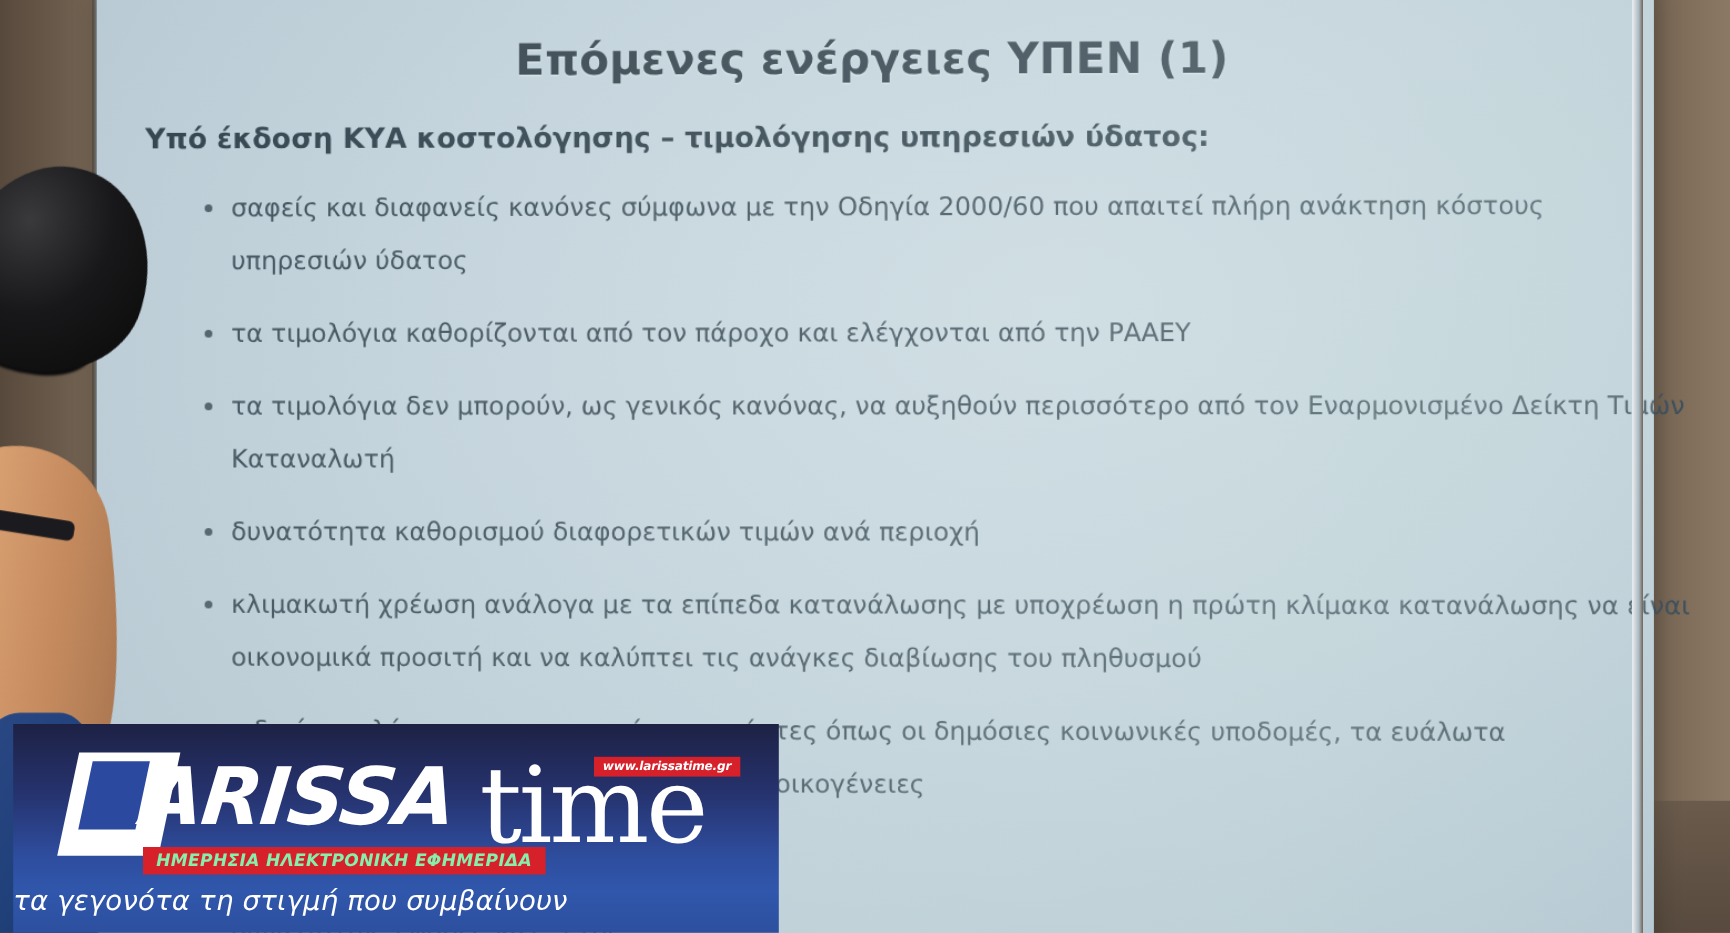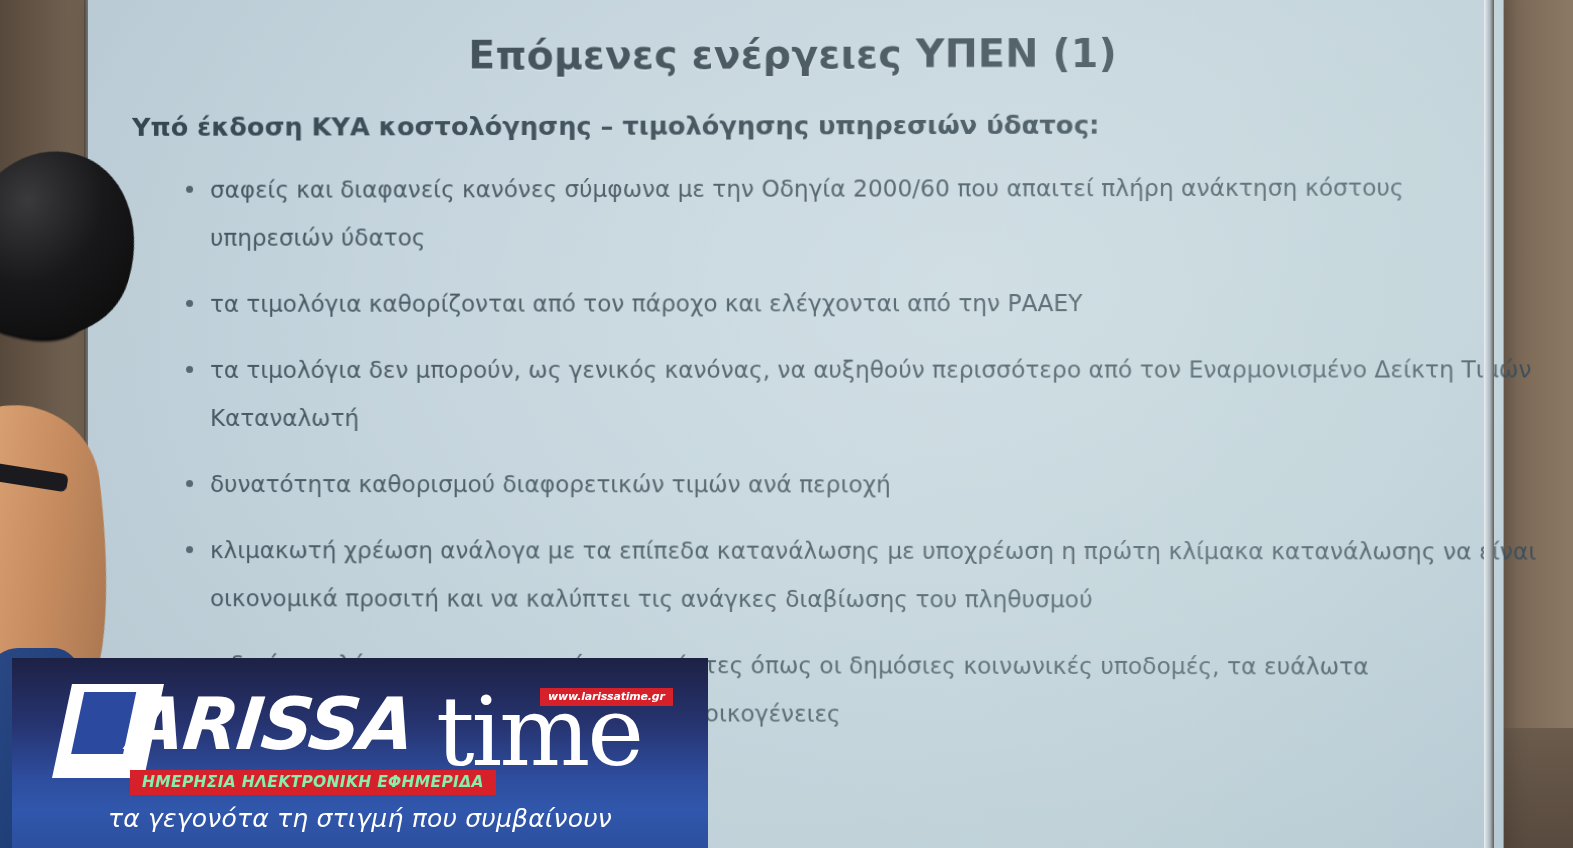--- a/index.html
+++ b/index.html
@@ -280,21 +280,20 @@
     font-style: italic;
     padding: 3px 12px 4px 12px;
     letter-spacing: 0.3px;
     white-space: nowrap;
   }
   .wm-slogan {
     position: absolute;
     left: 0;
     top: 146px;
     width: 696px;
-    text-align: center;
     color: #ffffff;
     font-size: 25px;
     font-style: italic;
     letter-spacing: 0.2px;
   }
 </style>
 </head>
 <body>
 
 <div id="stage">

